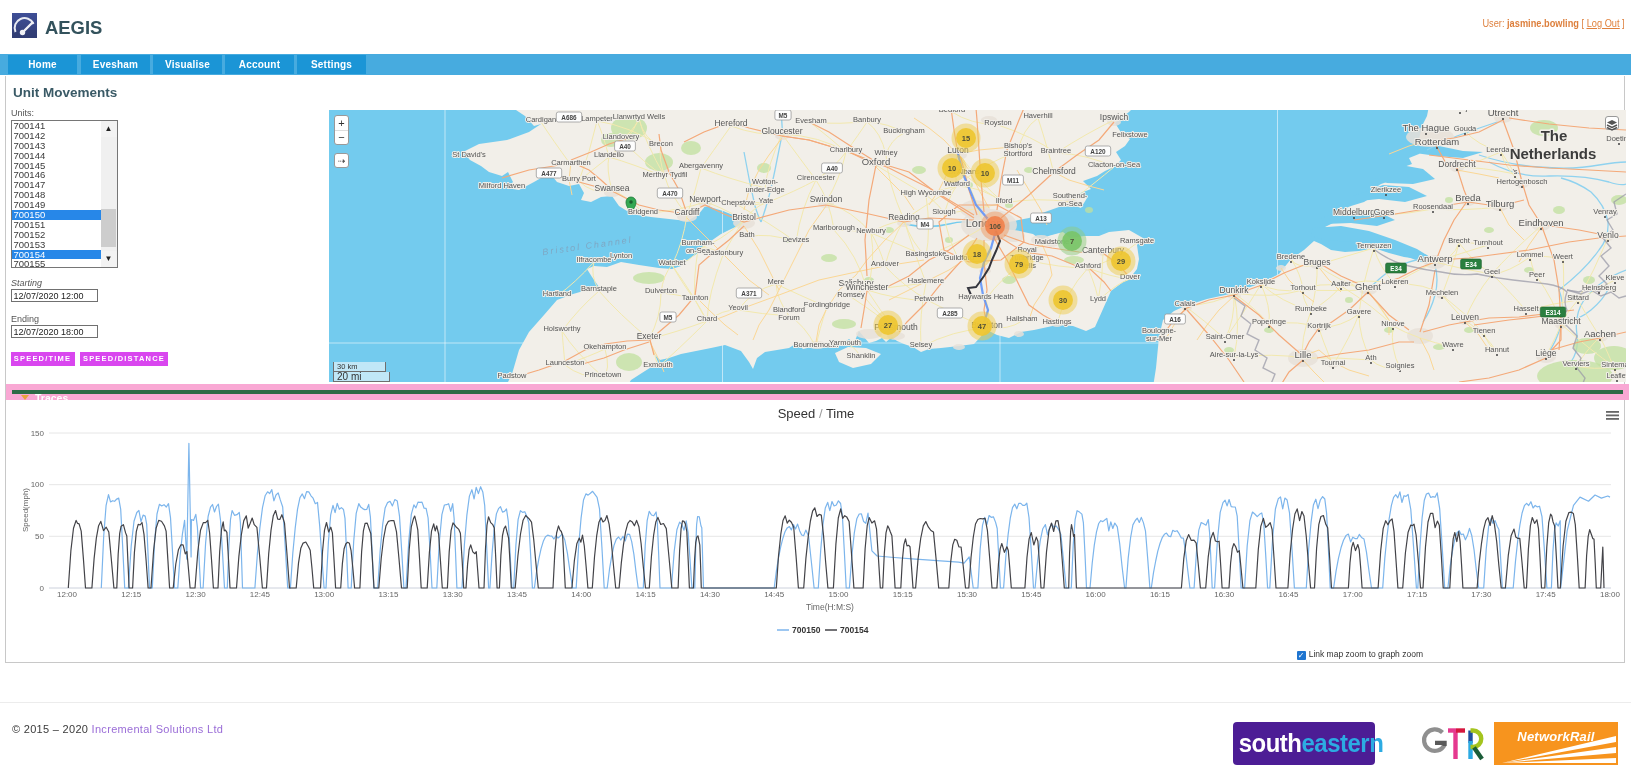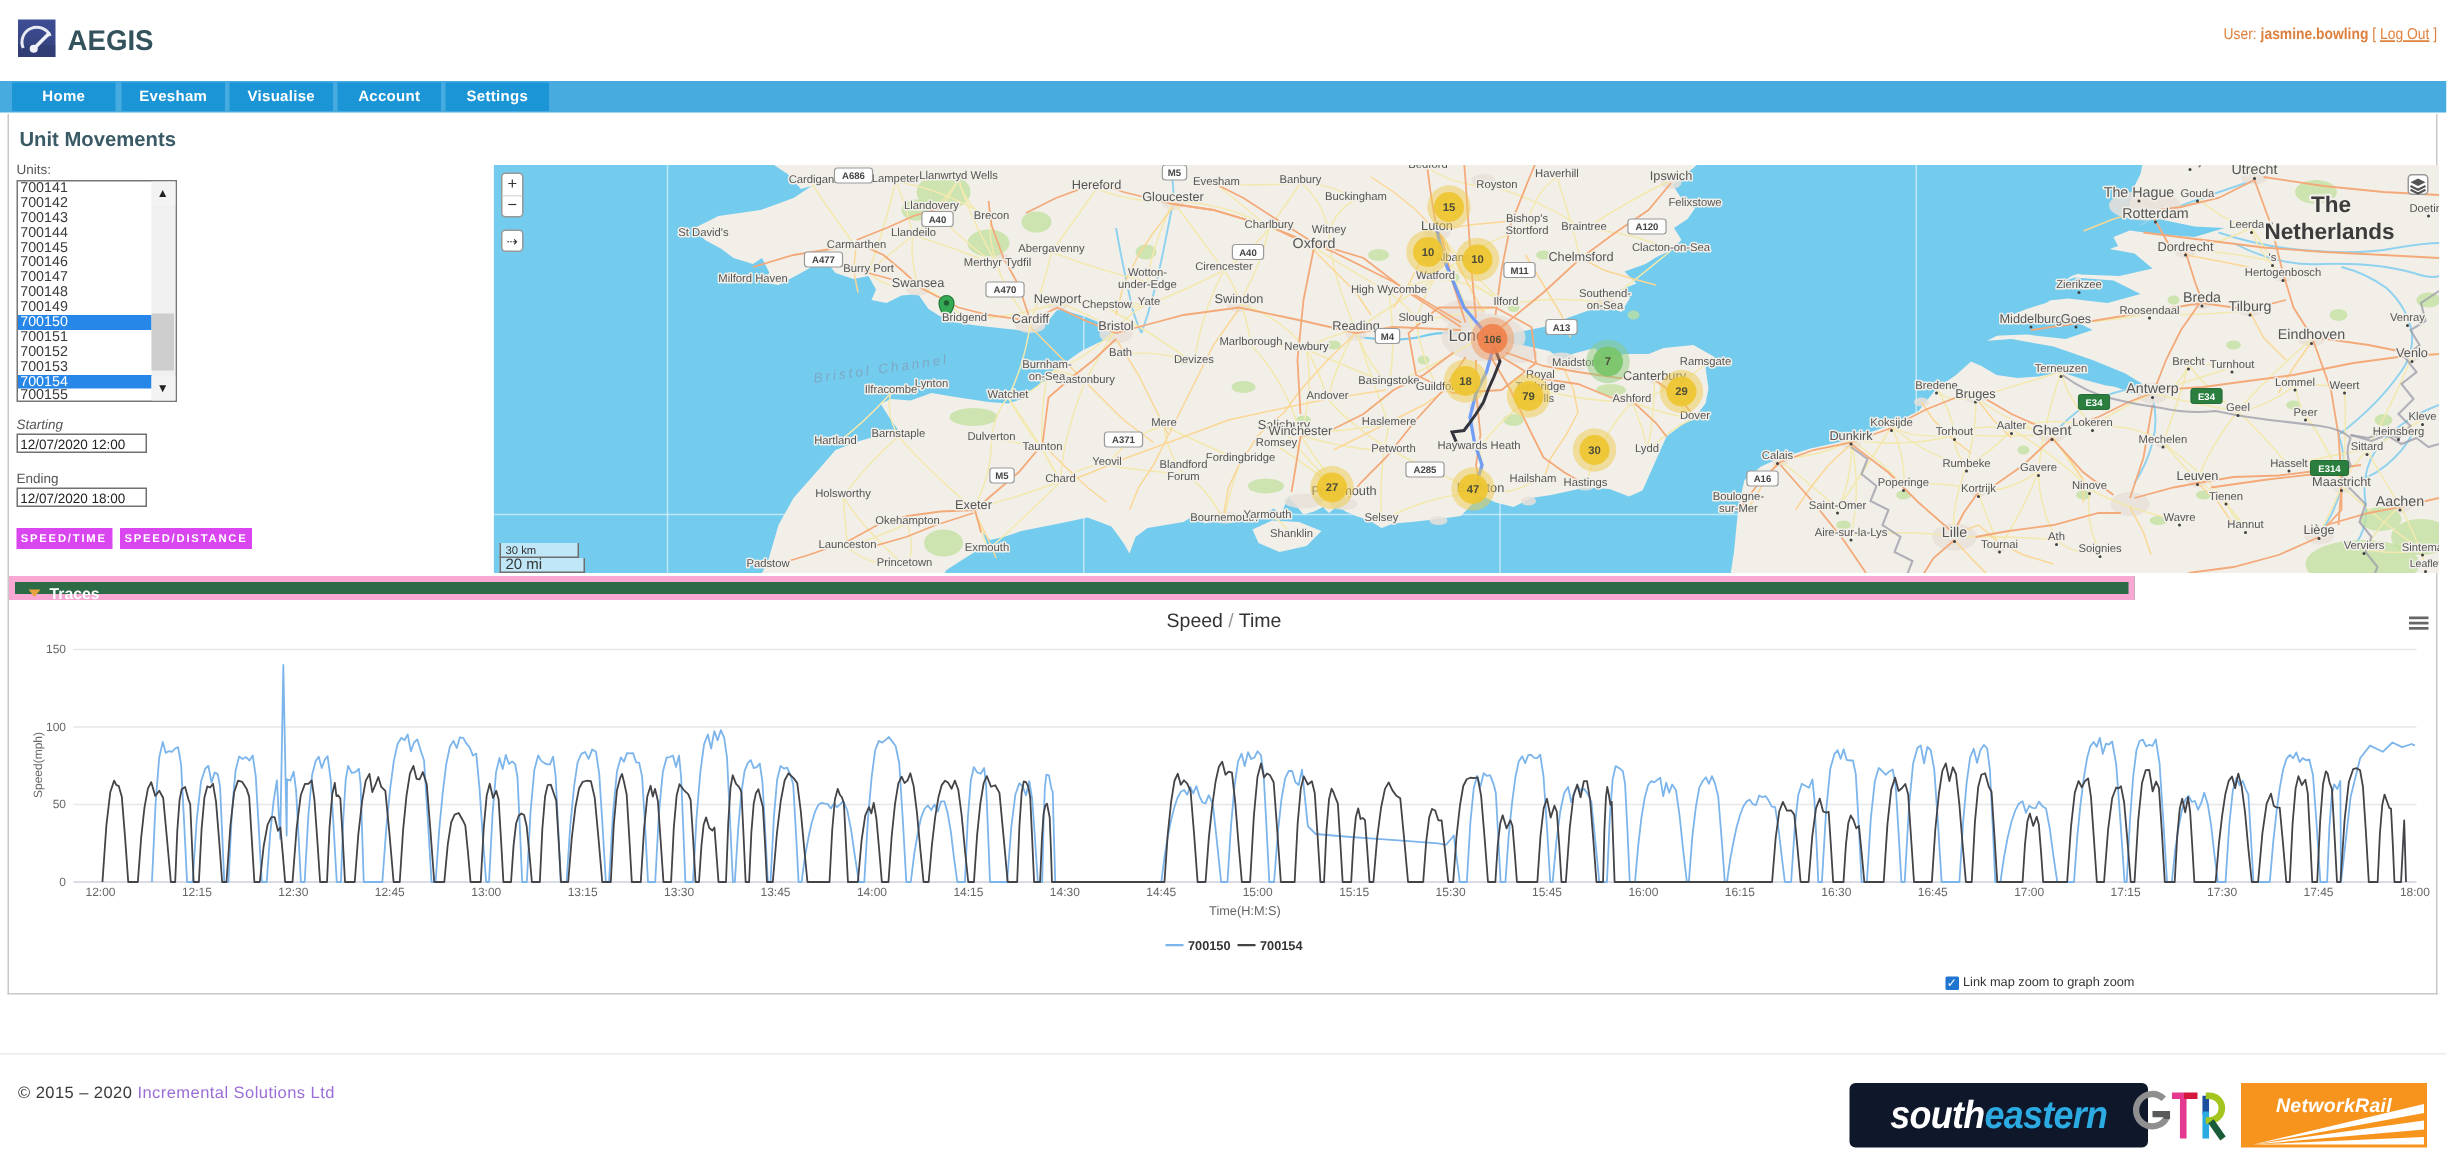--- a/index.html
+++ b/index.html
@@ -19,31 +19,31 @@
 .urow { height:9.9px; font-size:9.5px; line-height:9.9px; color:#3a3a3a; padding-left:2px; width:90px; }
 .urow.sel { background:#2787e8; color:#fff; }
 #sbar { position:absolute; right:0; top:0; width:16px; height:146px; background:#f0f0f0; }
 .sbtn { position:absolute; left:0; width:16px; height:16px; background:#f3f3f3; color:#222; font-size:8px; text-align:center; line-height:16px; }
 #sthumb { position:absolute; left:0.5px; top:88px; width:15px; height:38px; background:#cdcdcd; }
 .inpt { position:absolute; left:4.5px; width:87px; height:13px; border:1px solid #707070; font-size:9px; font-family:"Liberation Sans",sans-serif; color:#222; padding-left:2px; line-height:12px; background:#fff; }
 .btn { position:absolute; background:#d946ef; color:#fff; font-size:7.5px; font-weight:bold; letter-spacing:1.2px; text-align:center; height:14px; line-height:14px; }
 #map { position:absolute; left:323px; top:34px; width:1297px; height:272px; overflow:hidden; }
 
 .mctl { position:absolute; background:#fff; border:1px solid #999; border-radius:3px; color:#333; text-align:center; }
-#traces { position:absolute; left:0; top:308px; width:1417px; height:16px; background:#2d6a46; border:4px solid #f9a8d4; color:#fff; }
+#traces { position:absolute; left:0; top:308px; width:1623px; height:16px; background:#2d6a46; border:6px solid #f9a8d4; color:#fff; }
 #traces .arr { position:absolute; left:9px; top:5px; width:0; height:0; border-left:4px solid transparent; border-right:4px solid transparent; border-top:5px solid #e8a33d; }
 #traces .t { position:absolute; left:23px; top:2px; font-size:10.5px; font-weight:bold; }
 #chart { position:absolute; left:0; top:326px; width:1620px; height:261px; }
 #chk { position:absolute; right:201px; top:573px; font-size:8.5px; color:#333; }
 #chk .box { display:inline-block; width:9px; height:9px; background:#1f75d0; border-radius:1px; color:#fff; font-size:8px; line-height:9px; text-align:center; vertical-align:-1px; margin-right:3px; }
 
 #foot { position:absolute; left:0; top:702px; width:1631px; height:64px; border-top:1px solid #ececec; }
 #copy { position:absolute; left:12px; top:20px; font-size:11px; color:#3a3a3a; letter-spacing:0.3px; }
 #copy a { color:#9a6dd7; text-decoration:none; }
-#se { position:absolute; left:1233px; top:19px; width:199px; height:43px; background:#0f172a; border-radius:4px;font-style:italic; }
+#se { position:absolute; left:1233px; top:19px; width:142px; height:43px; background:#4c1d95; border-radius:4px; }
 #se div { font-size:26px; font-weight:bold; color:#fff; text-align:center; line-height:43px; letter-spacing:-0.5px; transform:scaleX(0.92); }
 #se span { color:#2cabe2; }
 #gtr { position:absolute; left:1421px; top:18px; }
 #nr { position:absolute; left:1494px; top:19px; width:124px; height:43px; background:#f7941e; }
 </style></head><body>
 <div id="logo">
 <svg width="25" height="25" viewBox="0 0 25 25">
       <rect x="0" y="17" width="25" height="8" fill="#2e3a6e" opacity="0.5"></rect>
       <path d="M3.5 19 A 9.5 9.5 0 1 1 21.5 11" fill="none" stroke="#e8eaf2" stroke-width="2"></path>
       <line x1="10.5" y1="19.5" x2="20.5" y2="9.5" stroke="#f0f1f6" stroke-width="2.4" stroke-linecap="round"></line>

